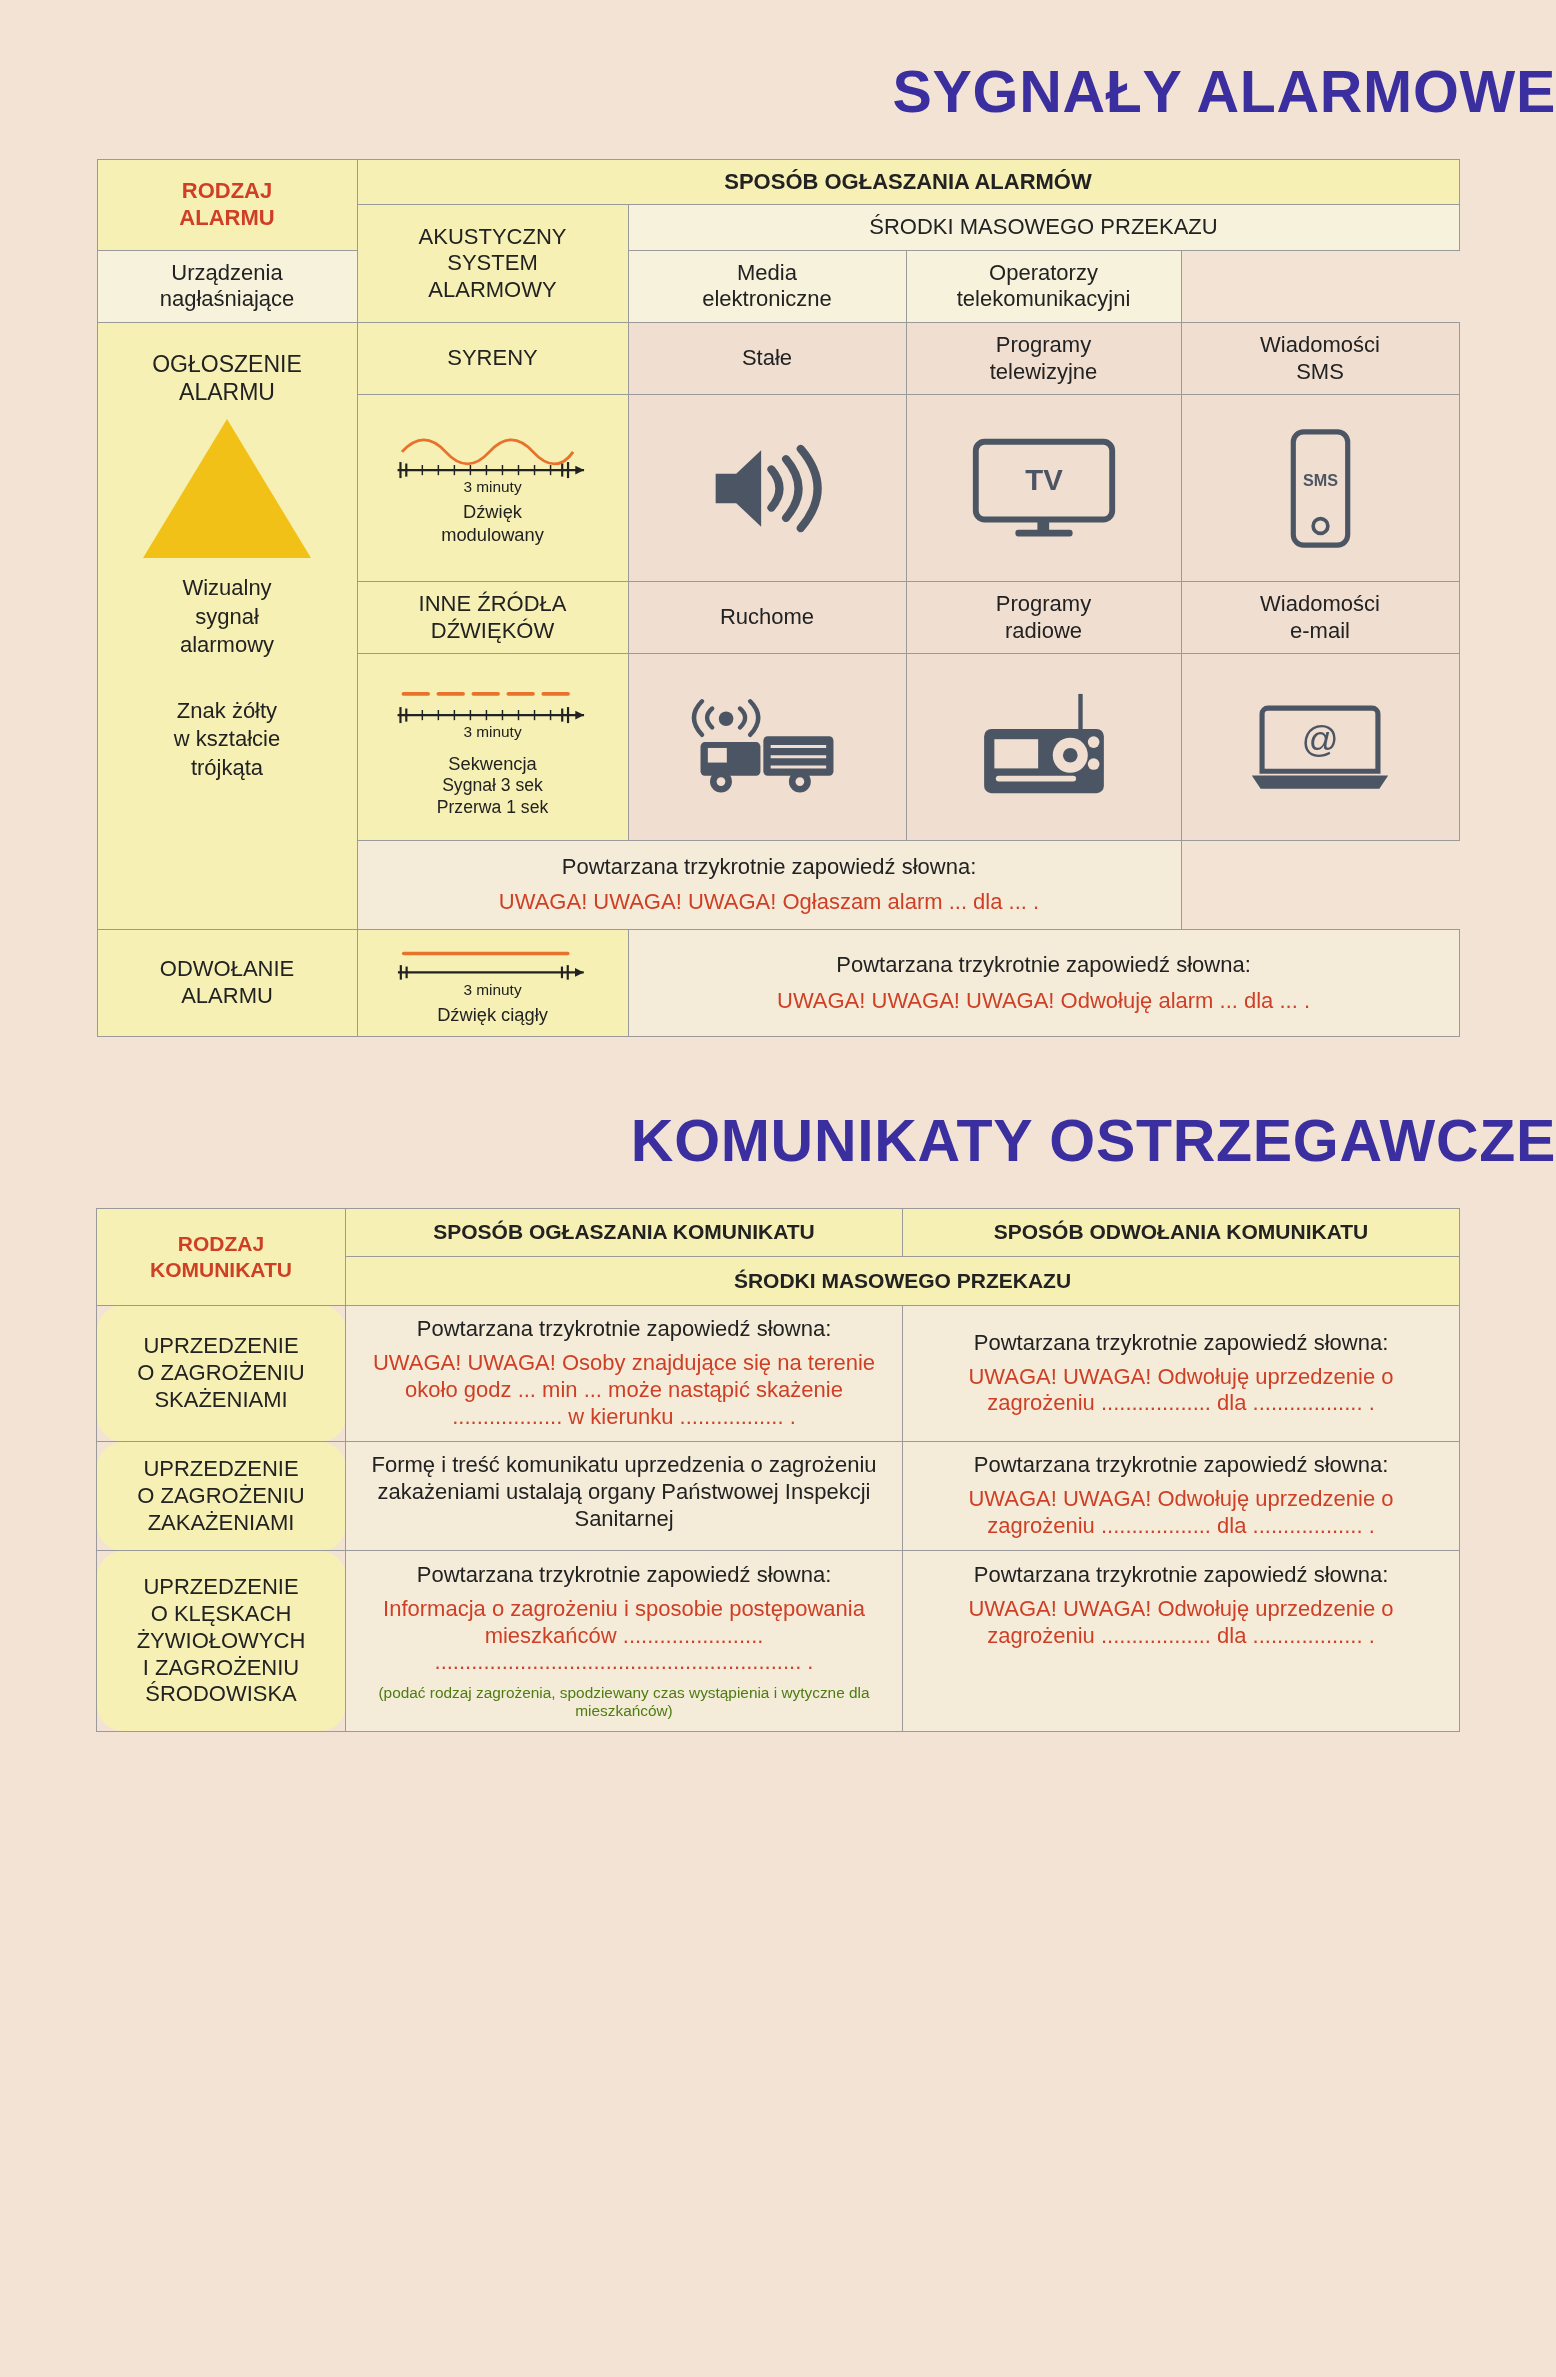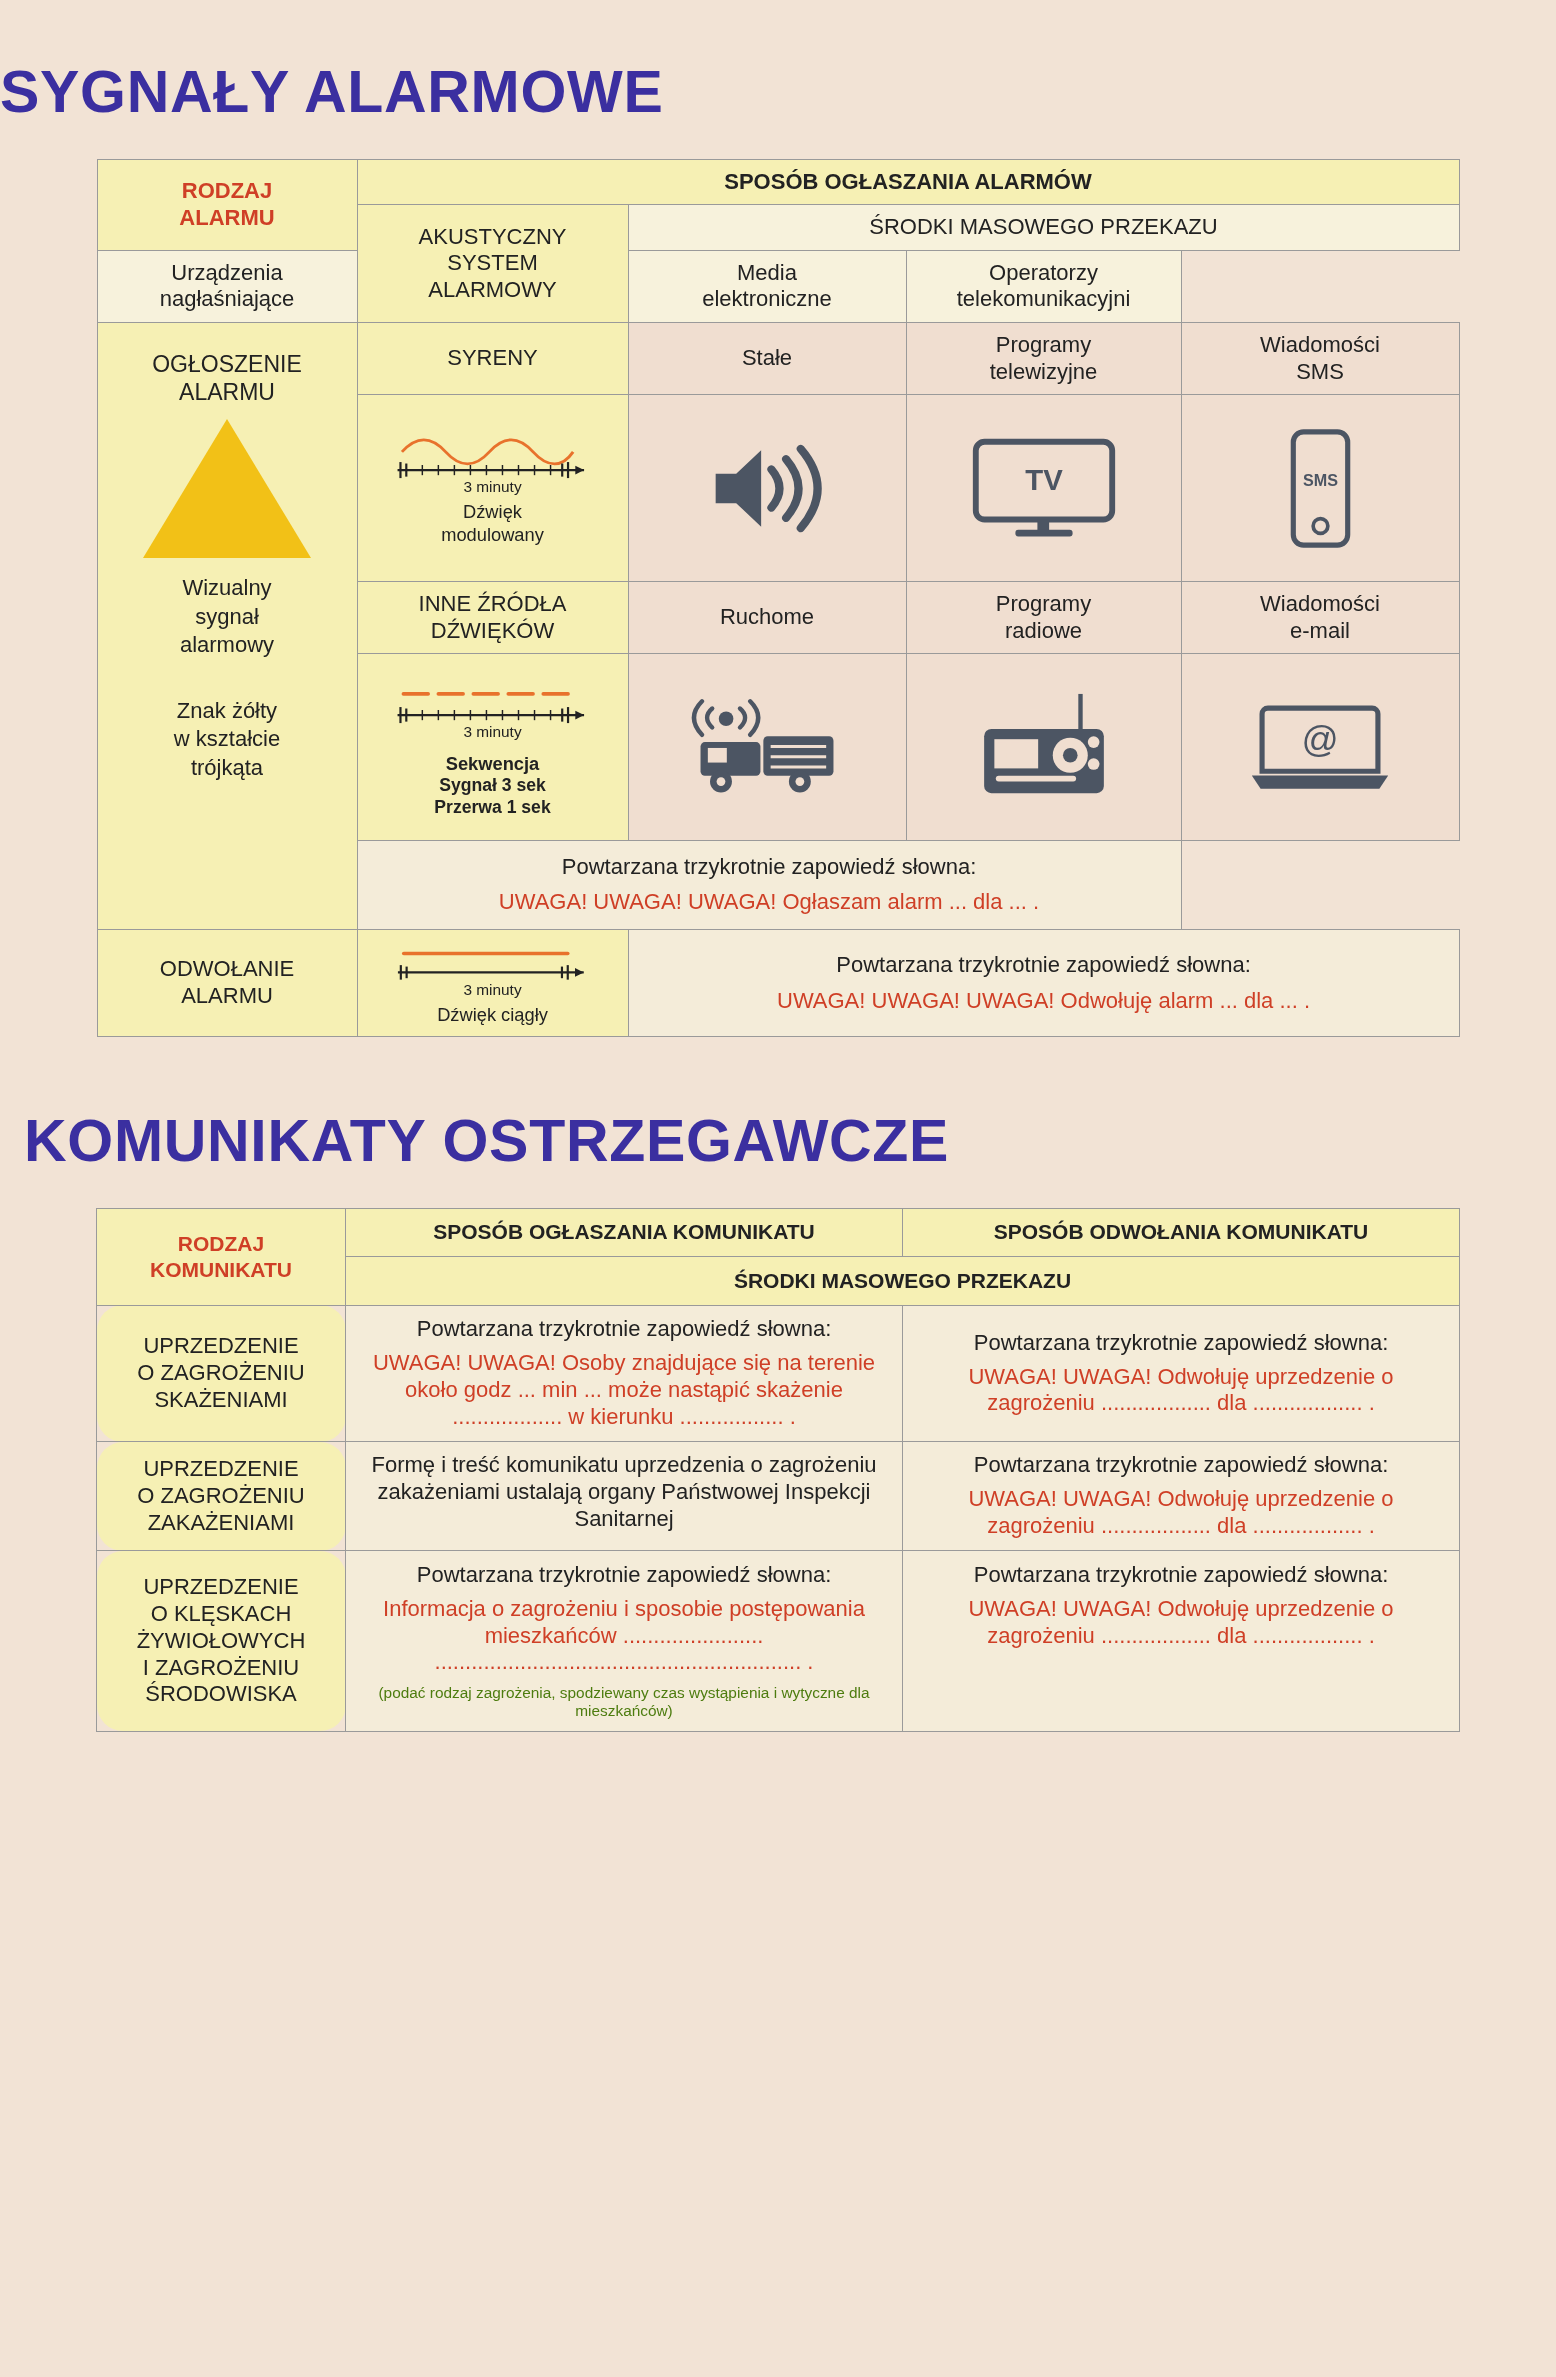--- a/index.html
+++ b/index.html
@@ -6,21 +6,21 @@
   body{
     width:1556px;
     background:#f2e3d5;
     font-family:"Liberation Sans", sans-serif;
     color:#222;
     -webkit-font-smoothing:antialiased;
   }
   .page{width:1556px;min-height:2377px;box-sizing:border-box;padding:29px 0 44px 0;}
 
   .title{
-    text-align:left;
+    text-align:right;
     color:#3b2fa0;
     font-weight:bold;
     letter-spacing:0.7px;
   }
   #title-alarms{font-size:59px;margin:29px 0 33px 0;}
   #title-warnings{font-size:59px;margin:70px 0 33px 0;padding-left:24px;}
 
   
   table.grid{
     border-collapse:collapse;
@@ -266,21 +266,21 @@
               <line x1="114" y1="48" x2="114" y2="62" stroke="#222" stroke-width="2"></line>
               <line x1="136" y1="48" x2="136" y2="62" stroke="#222" stroke-width="2"></line>
               <line x1="158" y1="48" x2="158" y2="62" stroke="#222" stroke-width="2"></line>
               <line x1="180" y1="48" x2="180" y2="62" stroke="#222" stroke-width="2"></line>
               <line x1="202" y1="48" x2="202" y2="62" stroke="#222" stroke-width="2"></line>
               <line x1="224" y1="48" x2="224" y2="62" stroke="#222" stroke-width="2"></line>
               <line x1="240" y1="46" x2="240" y2="64" stroke="#222" stroke-width="3"></line>
               <line x1="248" y1="44" x2="248" y2="66" stroke="#222" stroke-width="3"></line>
             </svg>
             <div class="tl-label">3 minuty</div>
-            <div class="tl-text" style="margin-top:11px;font-weight:bold;">
+            <div class="tl-text" style="margin-top:11px;">
               <div>Sekwencja</div>
               <div class="small">Sygnał 3 sek</div>
               <div class="small">Przerwa 1 sek</div>
             </div>
           </div>
         </td>
         <td class="iconcell">
           <div class="iconwrap">
             <svg width="168" height="117" viewBox="0 0 230 160">
               <g fill="none" stroke="#4c5563" stroke-width="6" stroke-linecap="round">

